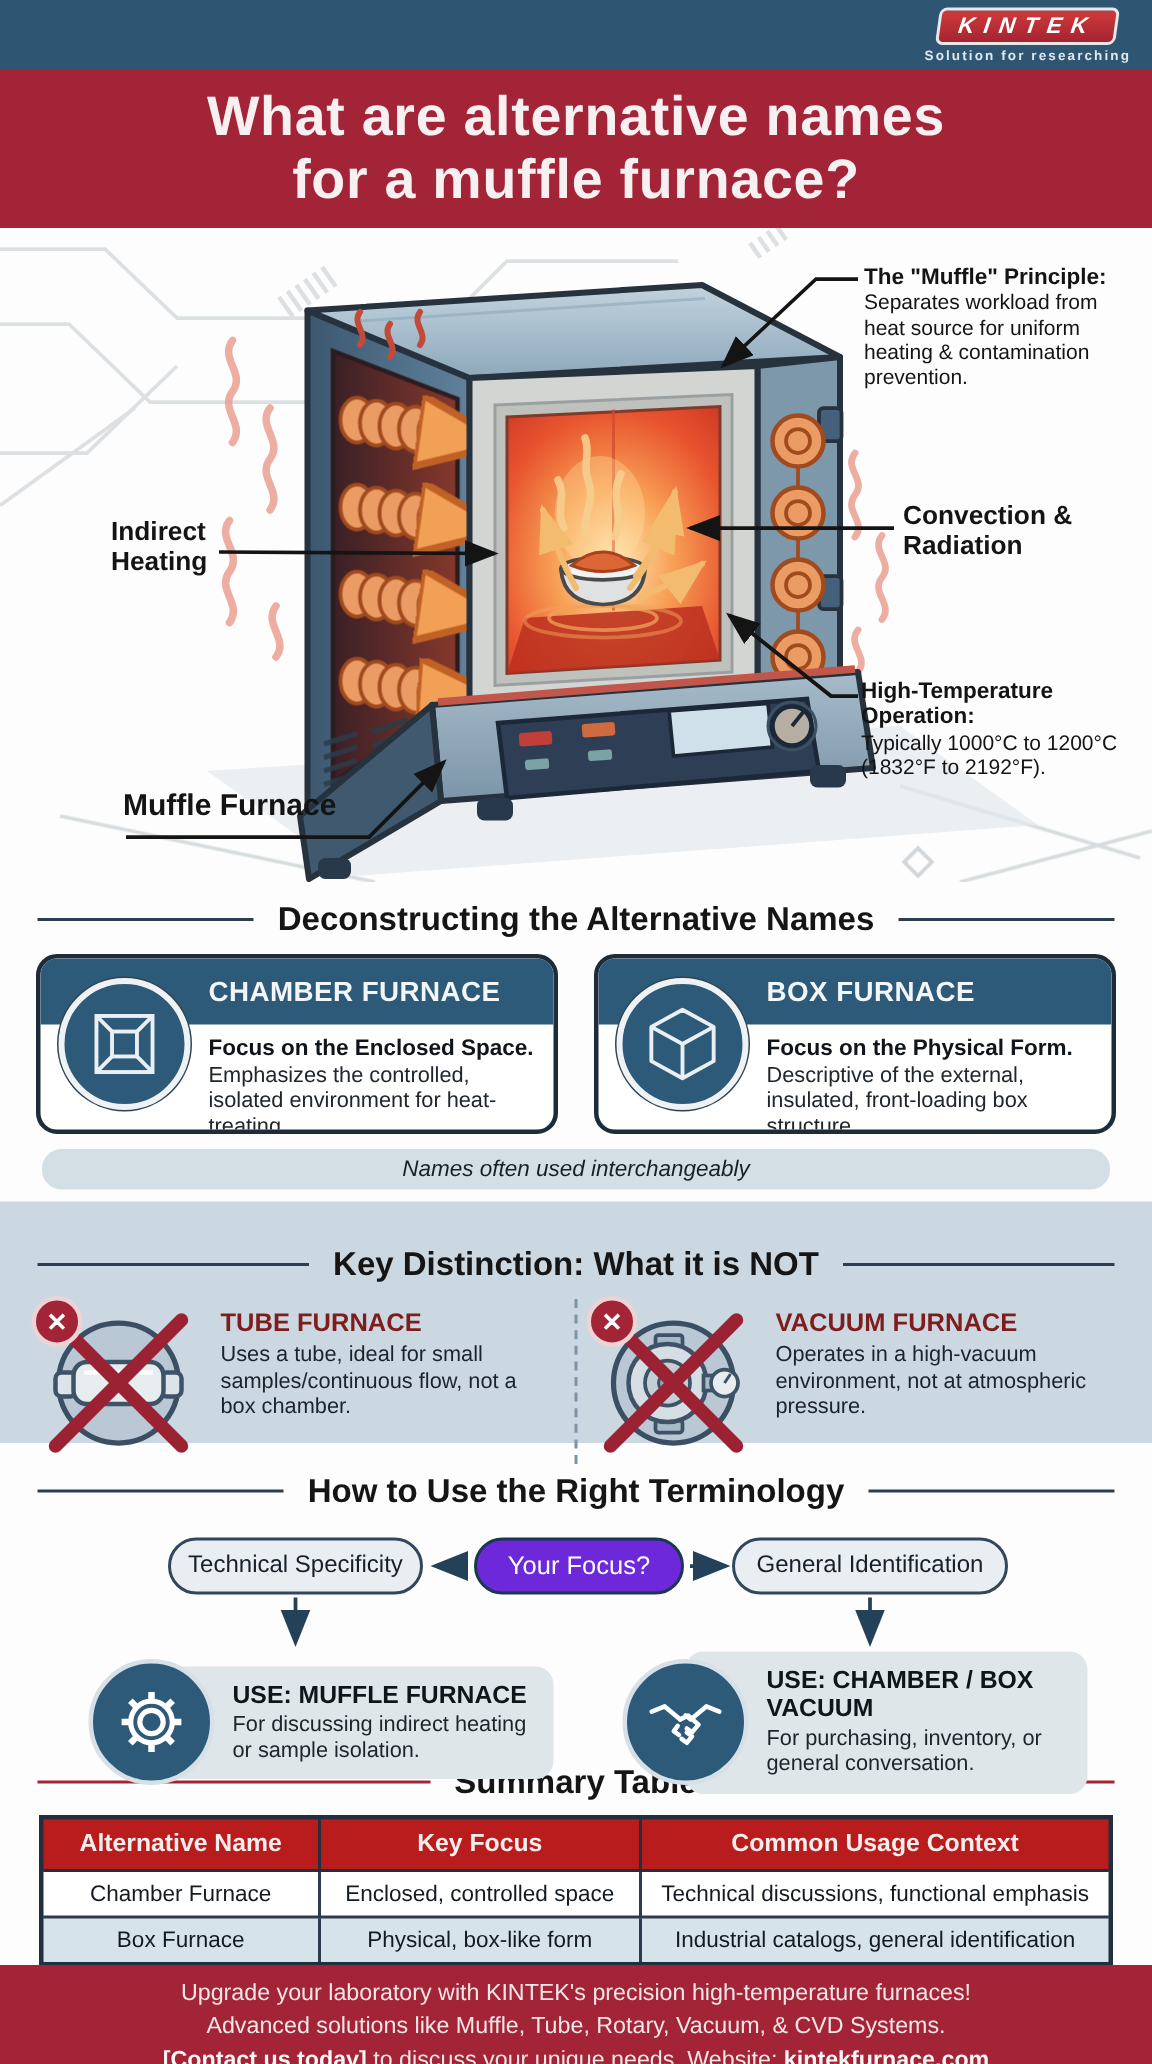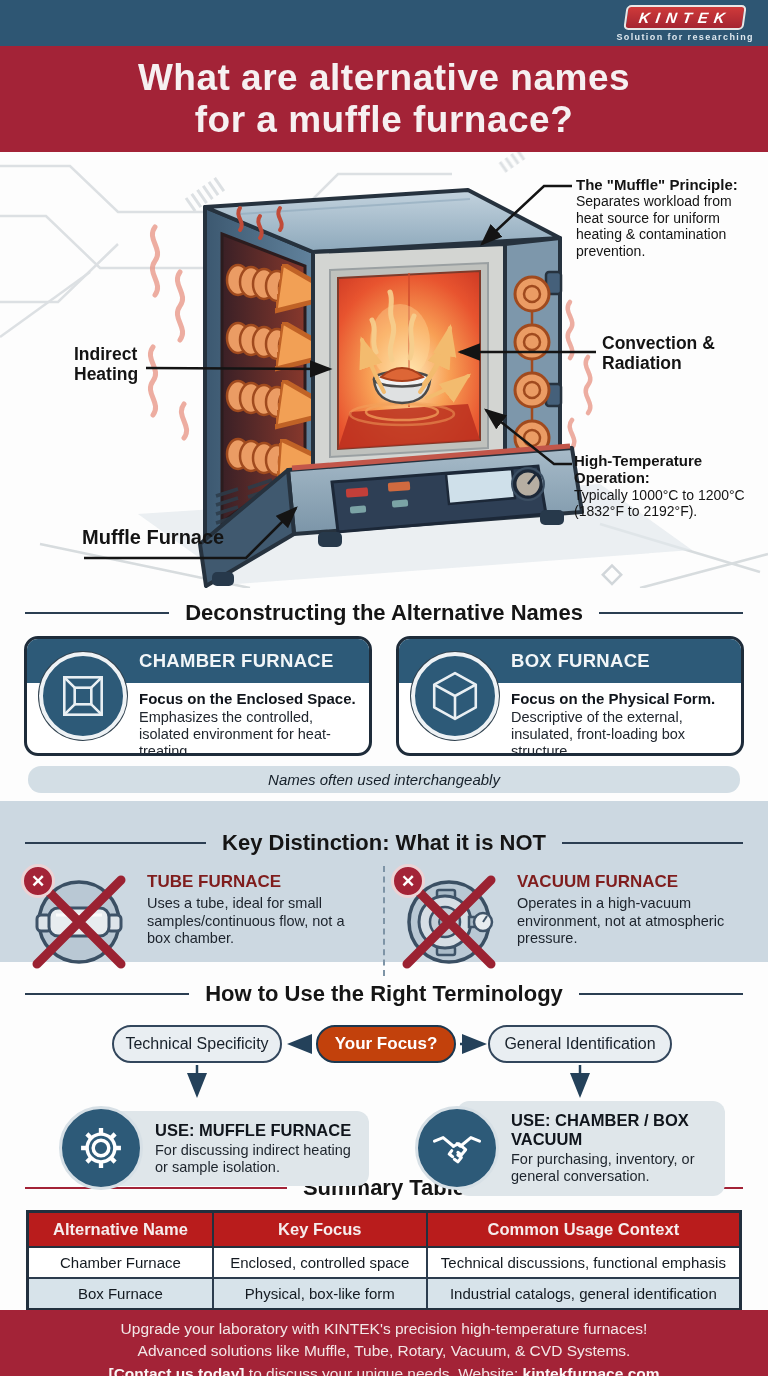--- a/index.html
+++ b/index.html
@@ -67,21 +67,21 @@
   .dist-title { font-size:17px; font-weight:bold; margin-bottom:3px; color:#7f1d1d; }
   .dist-body { font-size:14.5px; line-height:1.22; width:210px; color:#1c232c; }
   .dist-divider { width:0; border-left:2px dashed #7e94a6; height:110px; margin:0 8px; }
 
   
   .terminology { position:relative; height:196px; padding-top:10px; }
   .flow { position:relative; height:86px; margin-top:6px; }
   .pill { position:absolute; top:12px; height:38px; display:flex; align-items:center; justify-content:center;
           border-radius:20px; font-size:16px; }
   .pill.light { background:#e9eef2; border:2.5px solid #32465c; color:#17202a; }
-  .pill.dark { background:#c2410c; color:#fff; font-weight:bold; font-size:17px; border:2.5px solid #1b3850; }
+  .pill.dark { background:#6d28d9; color:#fff; font-weight:normal; font-size:17px; border:2.5px solid #1b3850; }
   .pill-left { left:112px; width:170px; }
   .pill-center { left:316px; width:140px; }
   .pill-right { left:488px; width:184px; }
   .flow svg { position:absolute; left:0; top:0; }
   .term-results { display:flex; justify-content:center; gap:46px; margin-top:2px;margin-left:16px; }
   .result-wrap { display:flex; align-items:center; }
   .result-icon { width:84px; height:84px; border-radius:50%; background:#2d5a78; border:3px solid #d7e0e6;
                  display:flex; align-items:center; justify-content:center; z-index:2; flex:0 0 84px; }
   .result-card { background:#dfe6ea; border-radius:12px; margin-left:-42px; padding:10px 12px 10px 54px;
                  width:268px; min-height:72px; }

